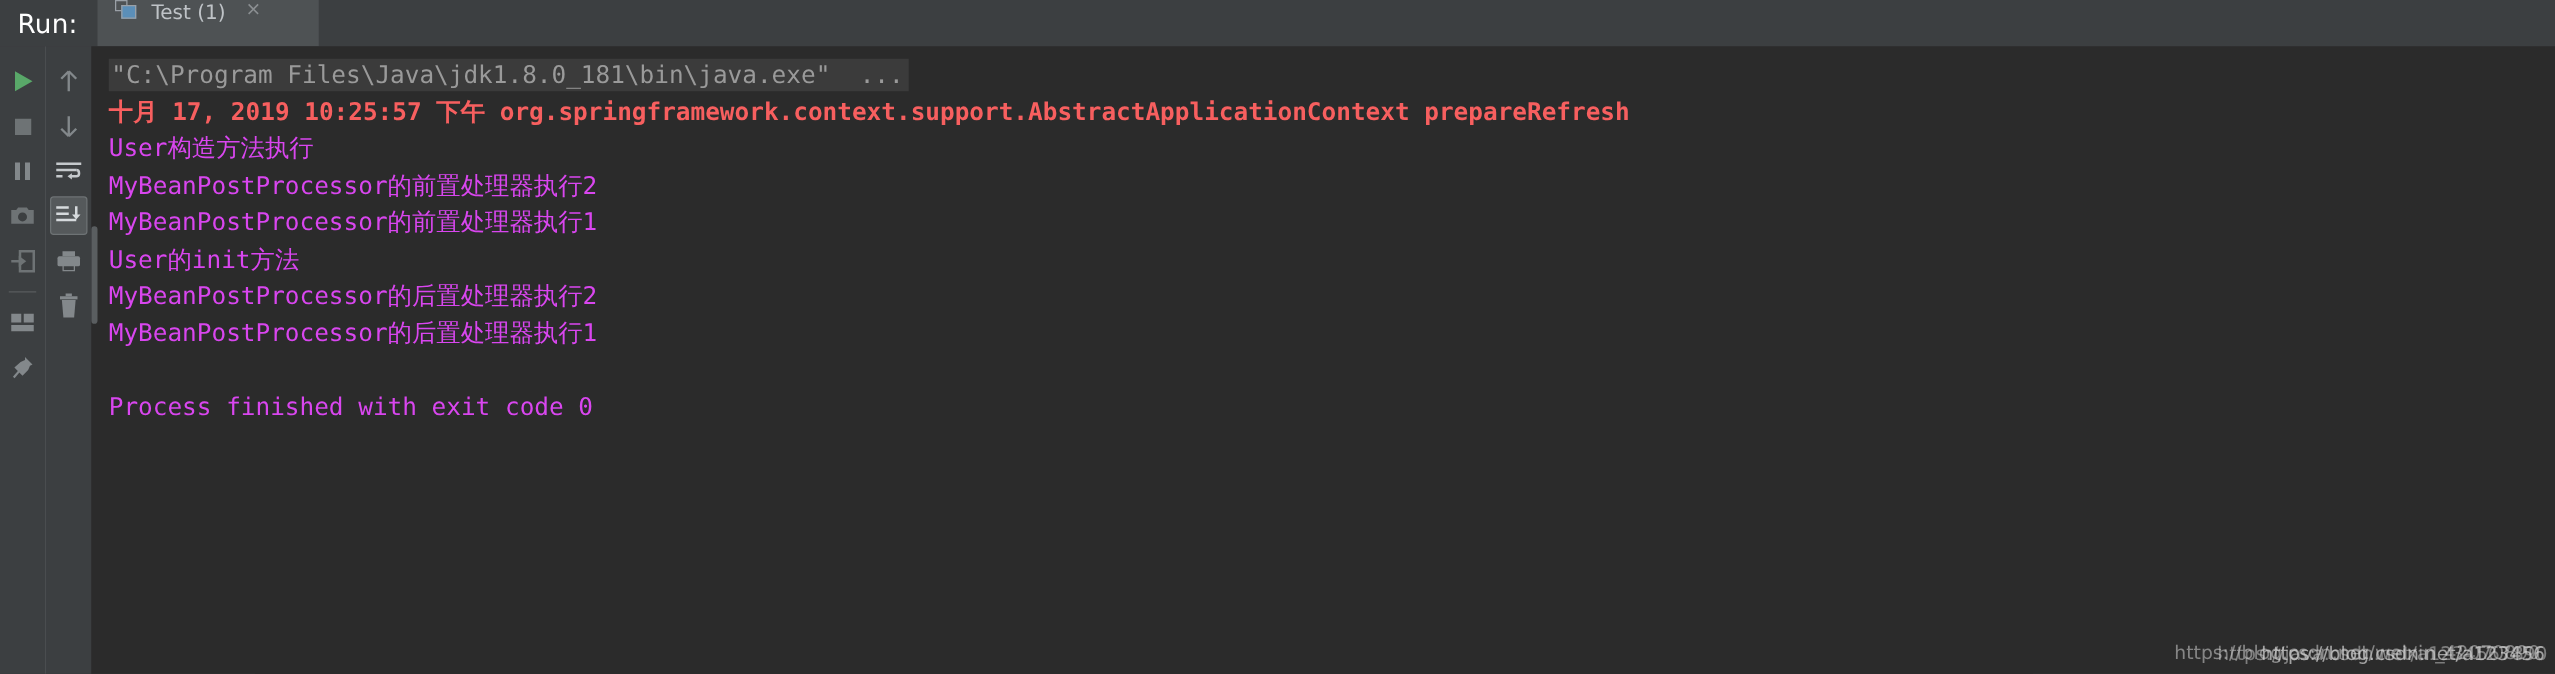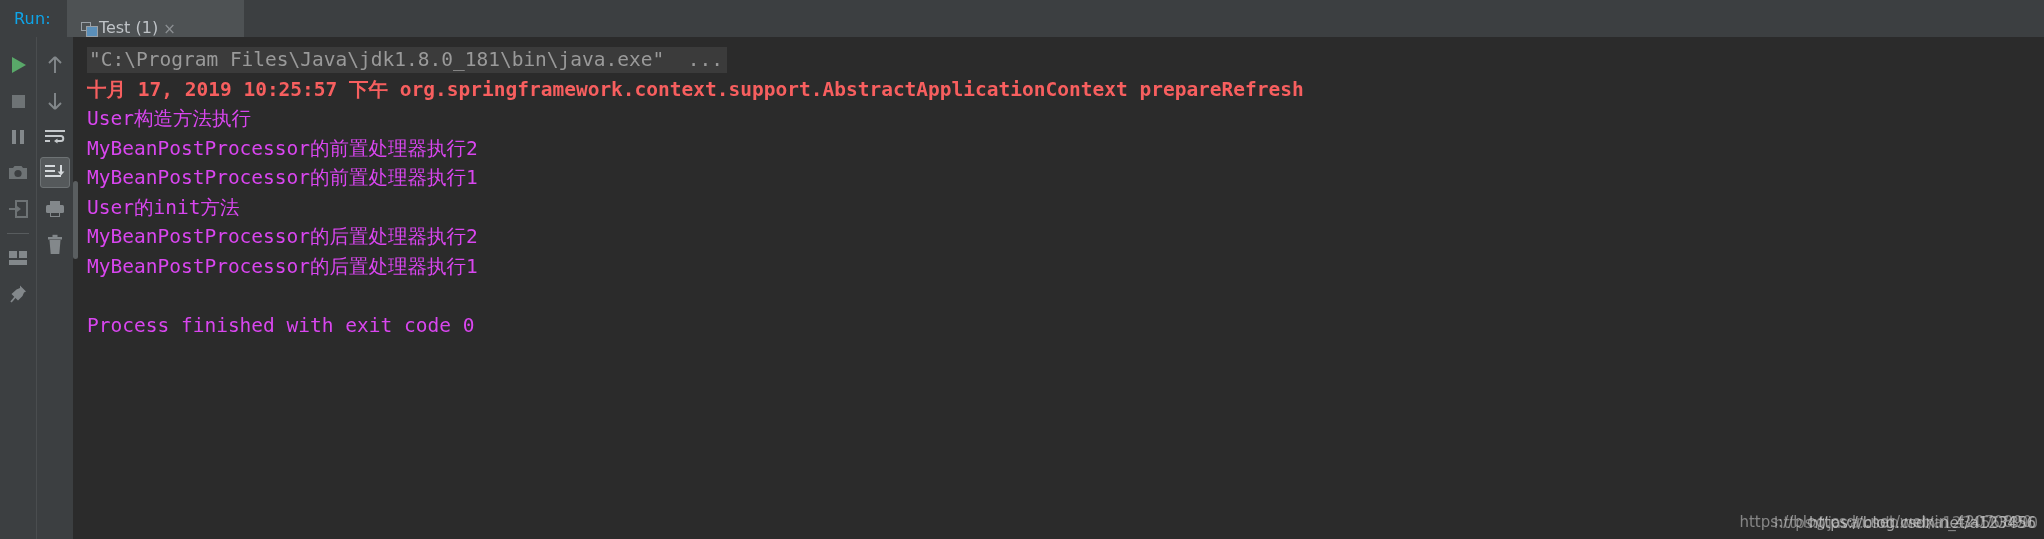--- a/index.html
+++ b/index.html
@@ -30,29 +30,29 @@
     min-height: 37px;
     background: #3c3f41;
     display: flex;
     align-items: stretch;
     position: relative;
   }
   .run-label {
     display: flex;
     align-items: center;
     padding: 0 16px 0 14px;
-    color: #0ea5e9;
-    font-size: 16px;
+    color: #ffffff;
+    font-size: 21px;
     letter-spacing: 0.2px;
     font-family: "DejaVu Sans", sans-serif;
   }
   .tab {
     display: flex;
-    align-items: flex-end;
-    gap: 1px;
+    align-items: flex-start;
+    gap: 12px;
     padding: 0 13px 0 14px;
     background: #4e5254;
     min-width: 150px;
   }
   .tab-icon {
     width: 17px;
     height: 15px;
     position: relative;
     flex: 0 0 auto;
   }

